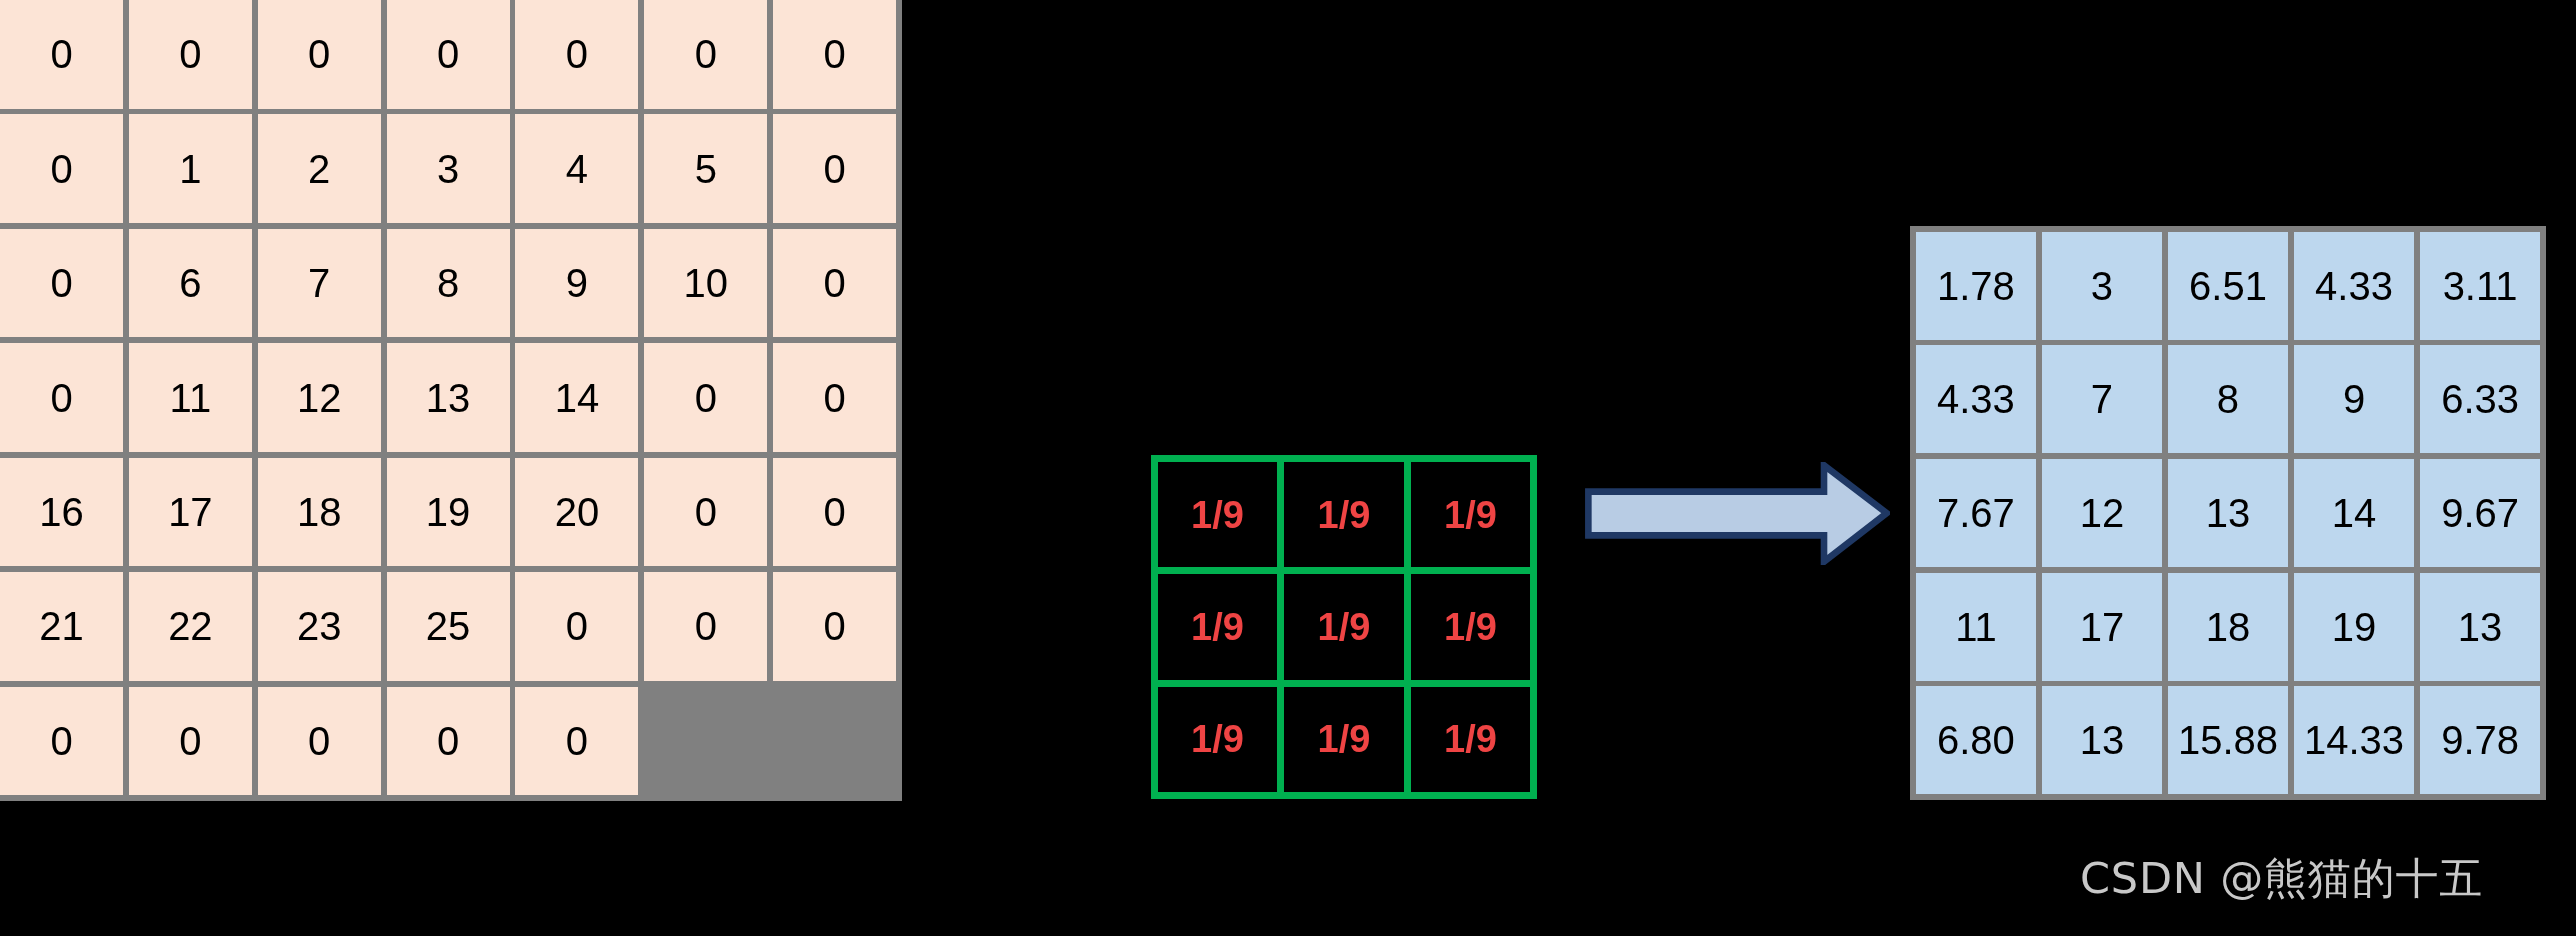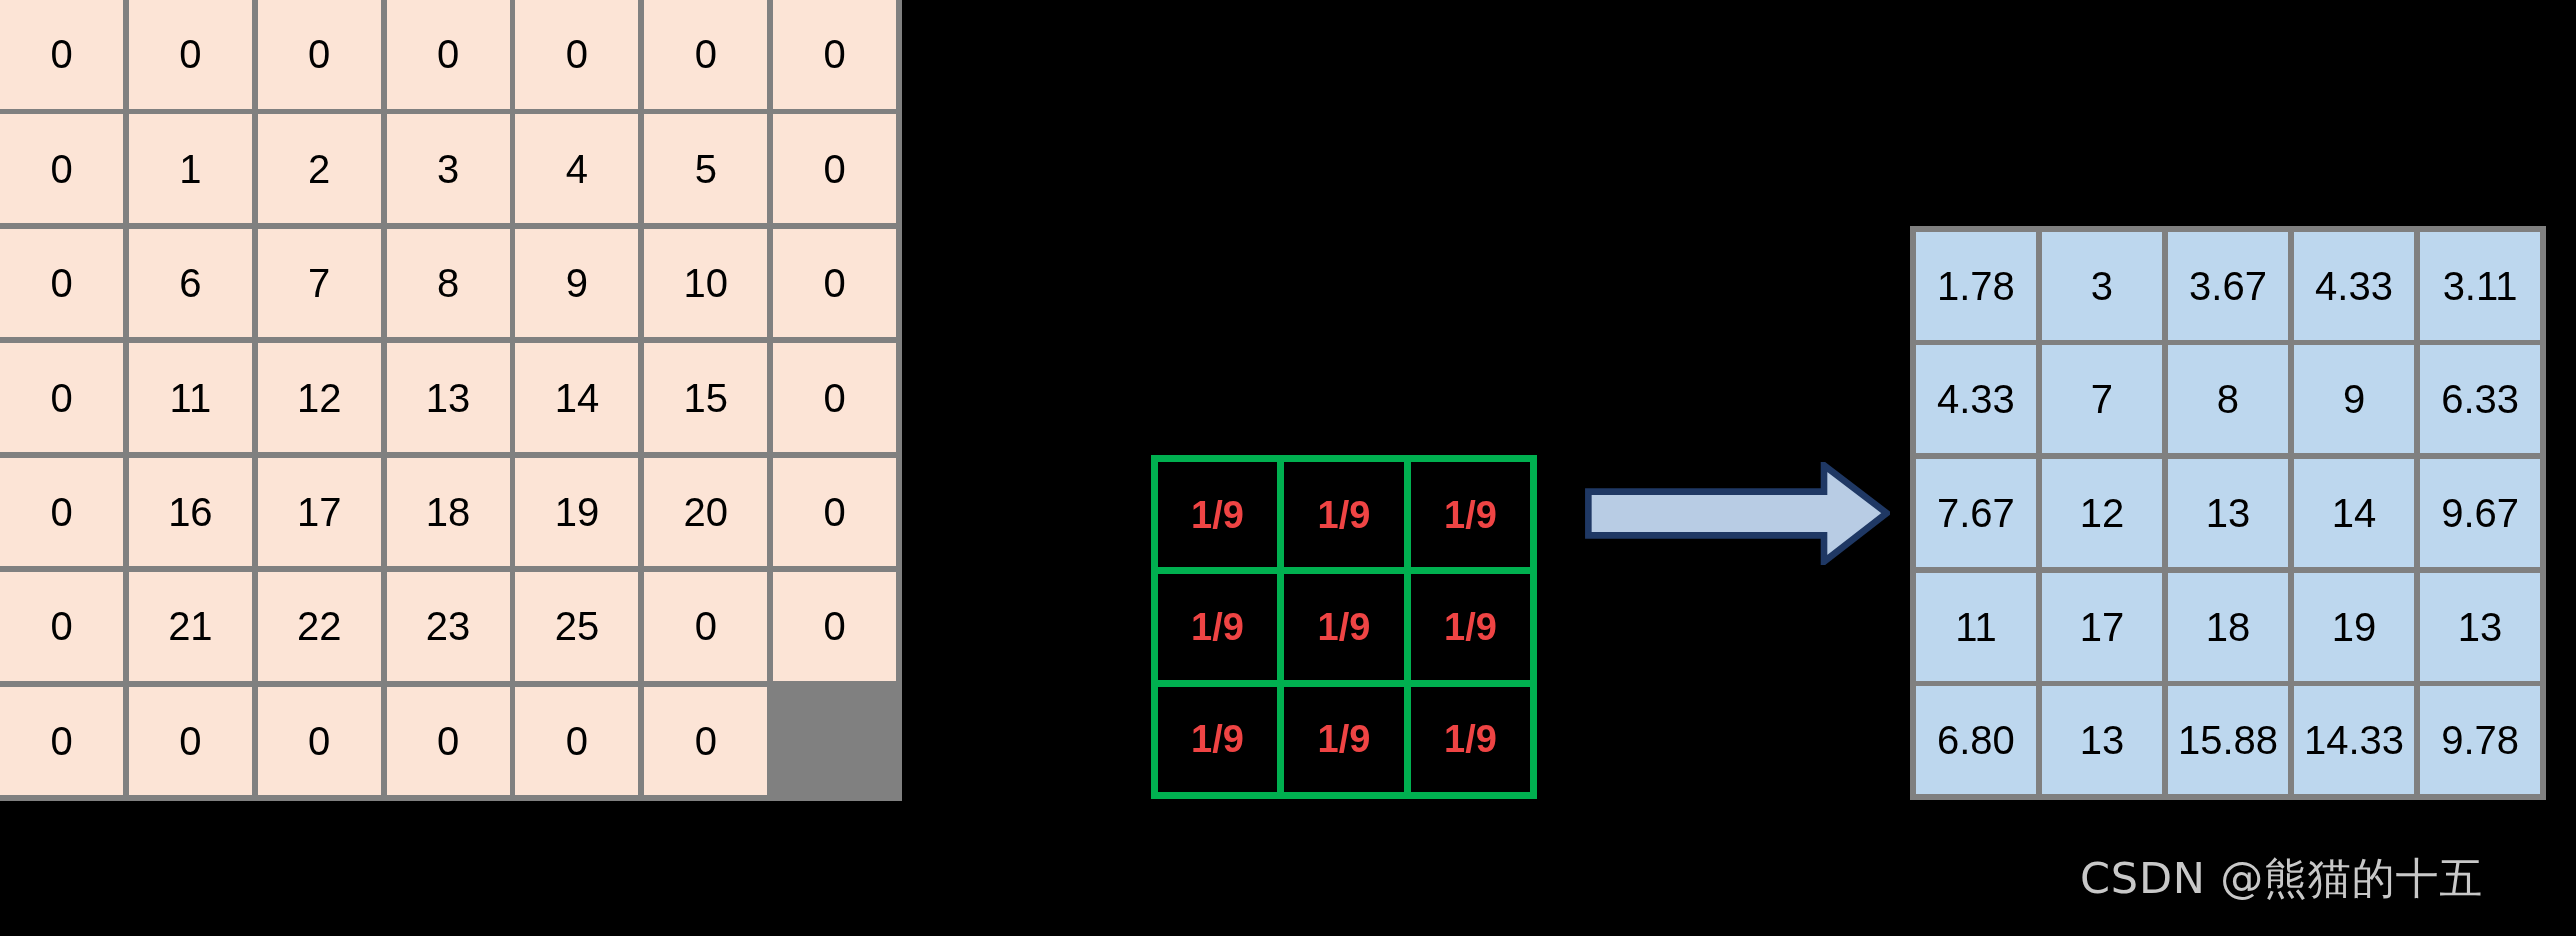--- a/index.html
+++ b/index.html
@@ -134,21 +134,20 @@
       <div class="cell">7</div>
       <div class="cell">8</div>
       <div class="cell">9</div>
       <div class="cell">10</div>
       <div class="cell">0</div>
       <div class="cell">0</div>
       <div class="cell">11</div>
       <div class="cell">12</div>
       <div class="cell">13</div>
       <div class="cell">14</div>
-      <div class="cell">15</div>
       <div class="cell">0</div>
       <div class="cell">0</div>
       <div class="cell">16</div>
       <div class="cell">17</div>
       <div class="cell">18</div>
       <div class="cell">19</div>
       <div class="cell">20</div>
       <div class="cell">0</div>
       <div class="cell">0</div>
       <div class="cell">21</div>
@@ -179,21 +178,21 @@
 
   <div id="flow-arrow">
     <svg width="305" height="103" viewBox="0 0 370 125">
       <polygon points="4,36 290,36 290,4 366,62 290,121 290,89 4,89" fill="#b8cce4" stroke="#1f3864" stroke-width="8" stroke-linejoin="miter"></polygon>
     </svg>
   </div>
 
   <div class="matrix" id="output-matrix">
       <div class="cell">1.78</div>
       <div class="cell">3</div>
-      <div class="cell">3.67</div>
+      <div class="cell">6.51</div>
       <div class="cell">4.33</div>
       <div class="cell">3.11</div>
       <div class="cell">4.33</div>
       <div class="cell">7</div>
       <div class="cell">8</div>
       <div class="cell">9</div>
       <div class="cell">6.33</div>
       <div class="cell">7.67</div>
       <div class="cell">12</div>
       <div class="cell">13</div>

